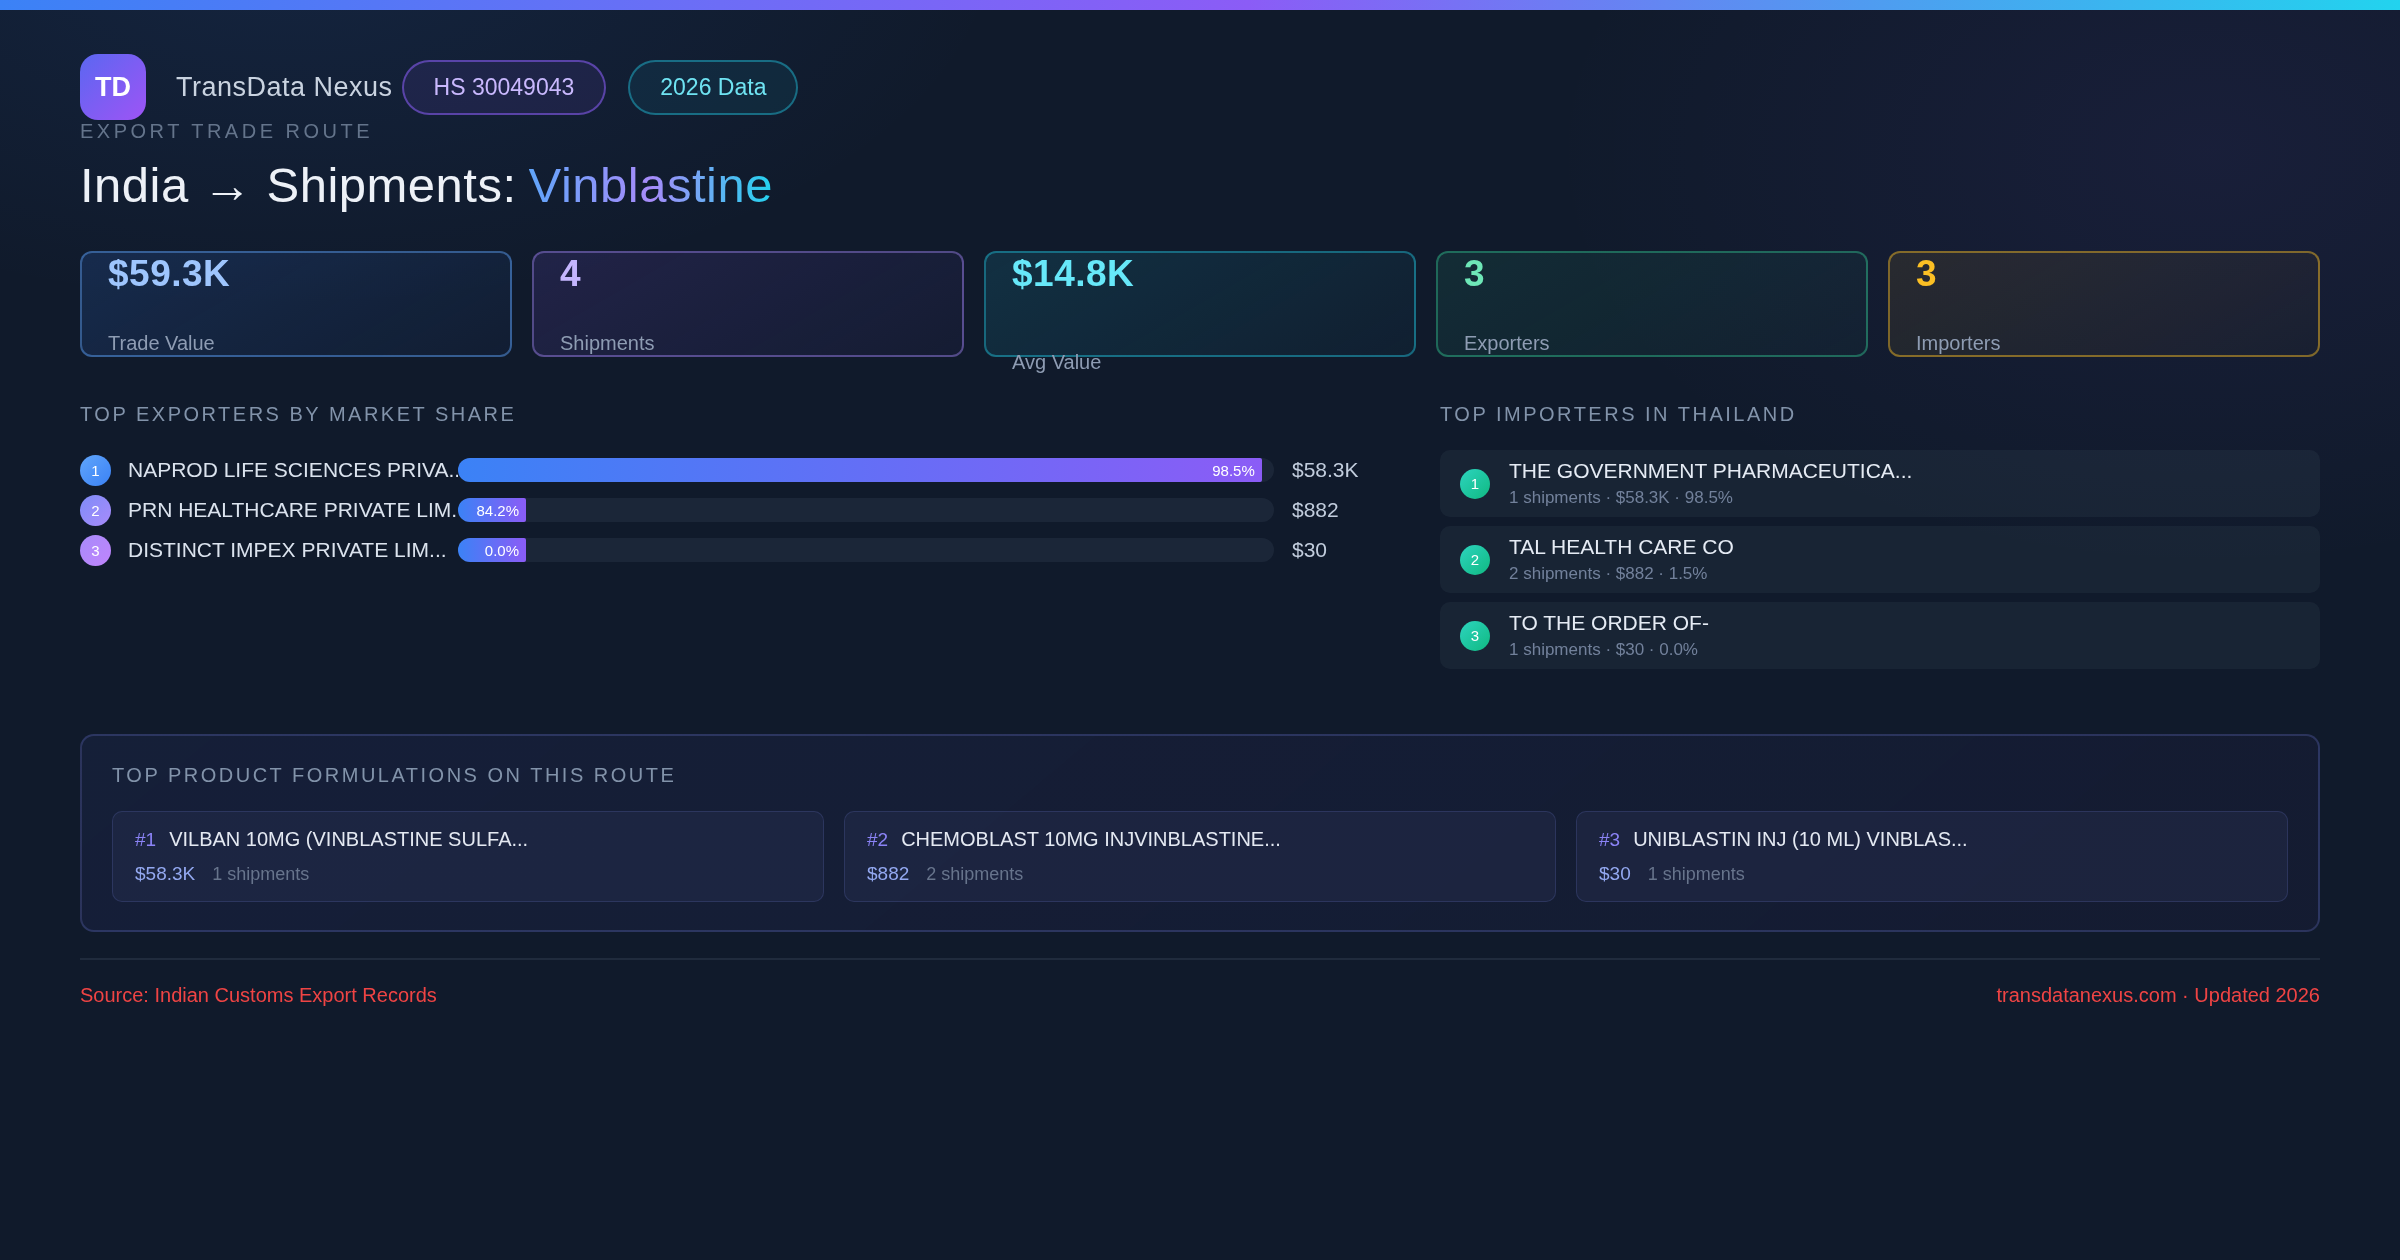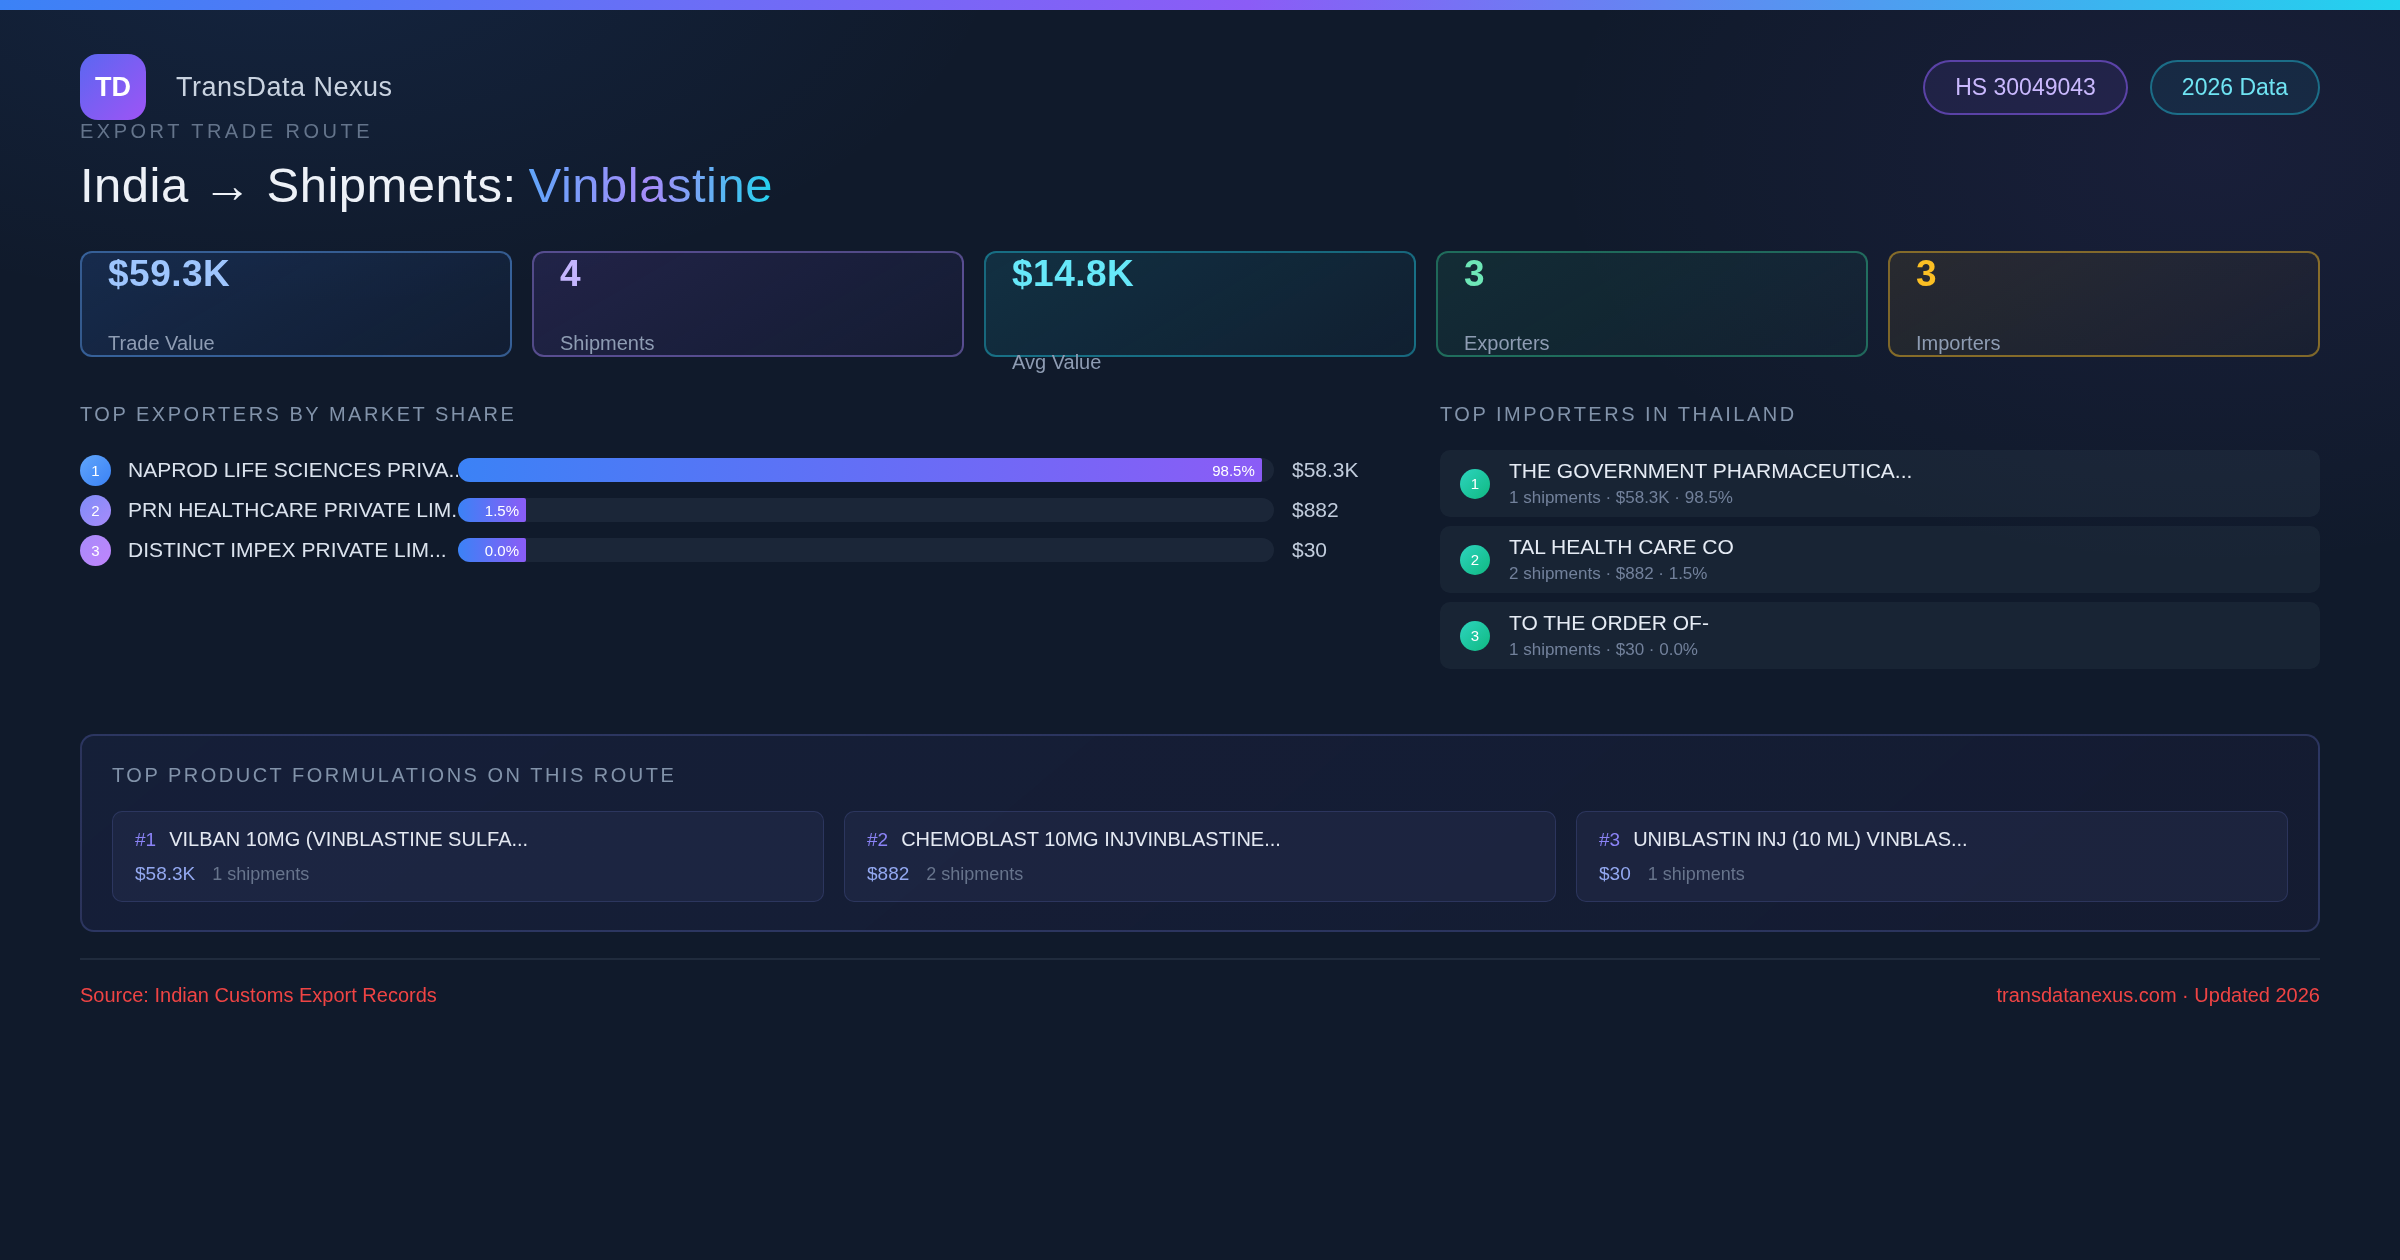--- a/index.html
+++ b/index.html
@@ -11,21 +11,21 @@
       radial-gradient(1100px 700px at 92% 12%, rgba(139,92,246,0.07), transparent 60%),
       #101a2b;
     overflow:hidden;
     color:#e2e8f0;
   }
   .topbar { height:10px;
     background:linear-gradient(90deg,#3b82f6 0%,#6d6df6 30%,#8b5cf6 52%,#4f9cf0 78%,#22d3ee 100%); }
   .page { padding:0 80px; }
 
   
-  .header-row { display:flex; justify-content:space-between; align-items:center; margin-top:44px;gap:9px; }
+  .header-row { display:flex; justify-content:flex-start; align-items:center; margin-top:44px;gap:9px; }
   .brand { display:flex; align-items:center; gap:30px; }
   .logo { width:66px; height:66px; border-radius:18px;
     background:linear-gradient(135deg,#5b67f1,#9e54f5);
     color:#fff; font-size:27px; font-weight:bold;
     display:flex; align-items:center; justify-content:center; }
   .brand-name { font-size:27px; color:#c9d3e0; letter-spacing:0.5px; }
   .chips { display:flex; gap:22px; }
   .chip { font-size:23px; padding:12px 30px; border-radius:999px; }
   .chip-hs { color:#c9b8fd; border:2px solid rgba(139,92,246,0.55); background:rgba(139,92,246,0.10); }
   .chip-year { color:#6fe3f2; border:2px solid rgba(34,211,238,0.40); background:rgba(34,211,238,0.07); }
@@ -150,21 +150,21 @@
           </div>
         </div>
         <div class="exp-value">$58.3K</div>
       </div>
 
       <div class="exp-row">
         <div class="rank rank-2">2</div>
         <div class="exp-name">PRN HEALTHCARE PRIVATE LIM...</div>
         <div class="track">
           <div class="fill" style="width: 1.5%;">
-            <span>1.5%</span>
+            <span>84.2%</span>
           </div>
         </div>
         <div class="exp-value">$882</div>
       </div>
 
       <div class="exp-row">
         <div class="rank rank-3">3</div>
         <div class="exp-name">DISTINCT IMPEX PRIVATE LIM...</div>
         <div class="track">
           <div class="fill" style="width: 0%;">

